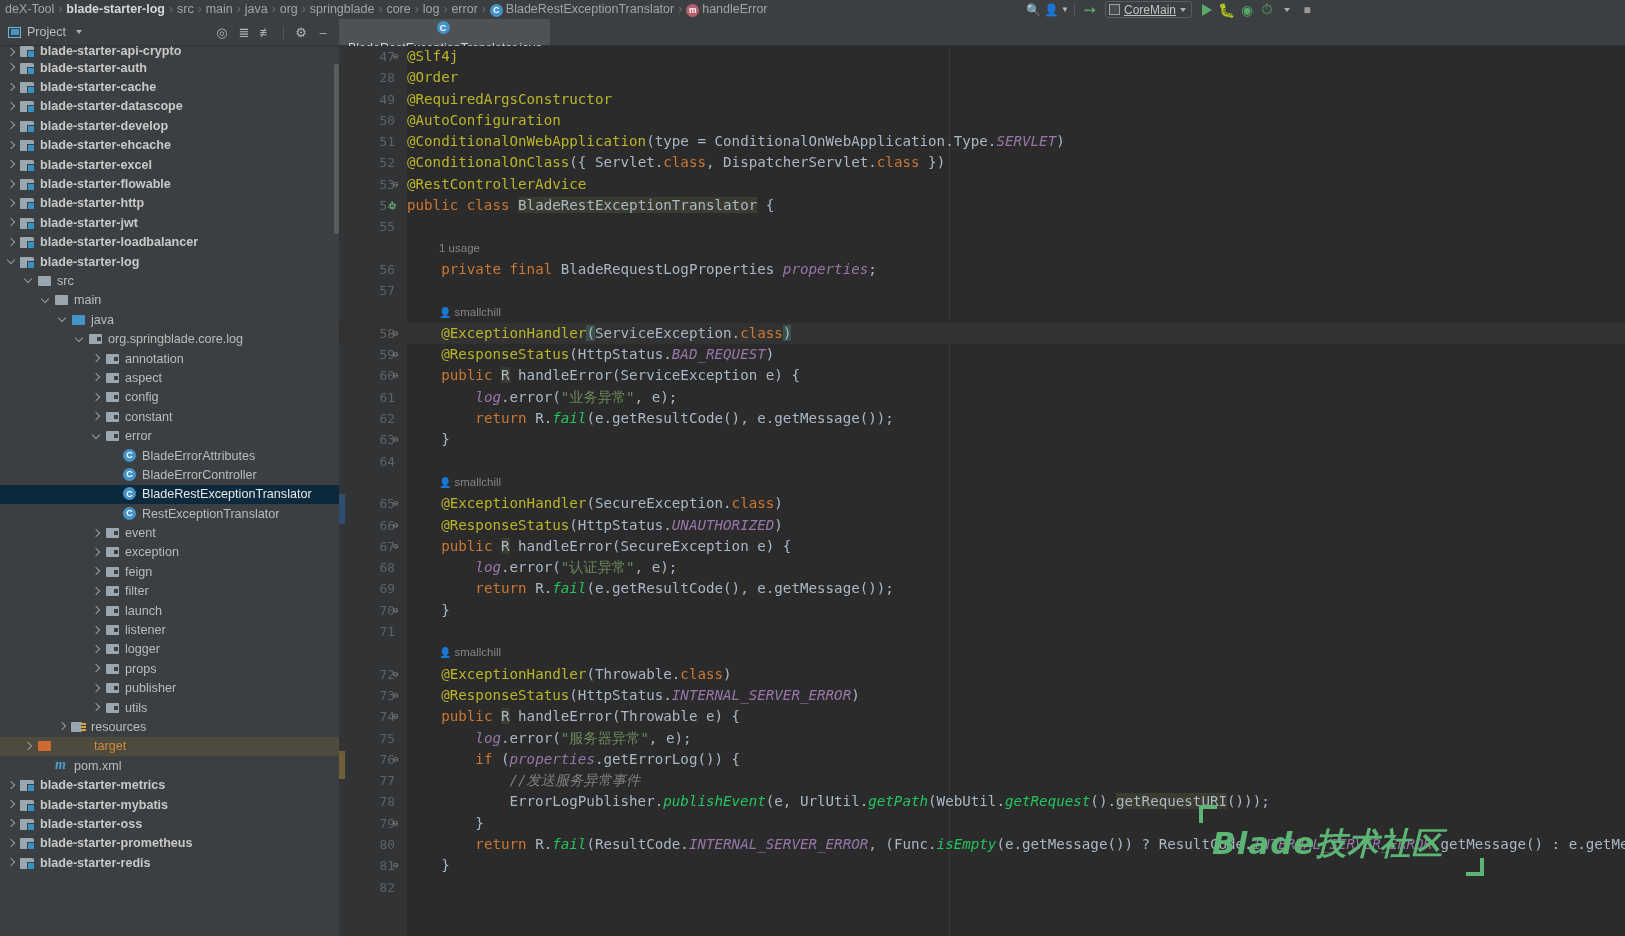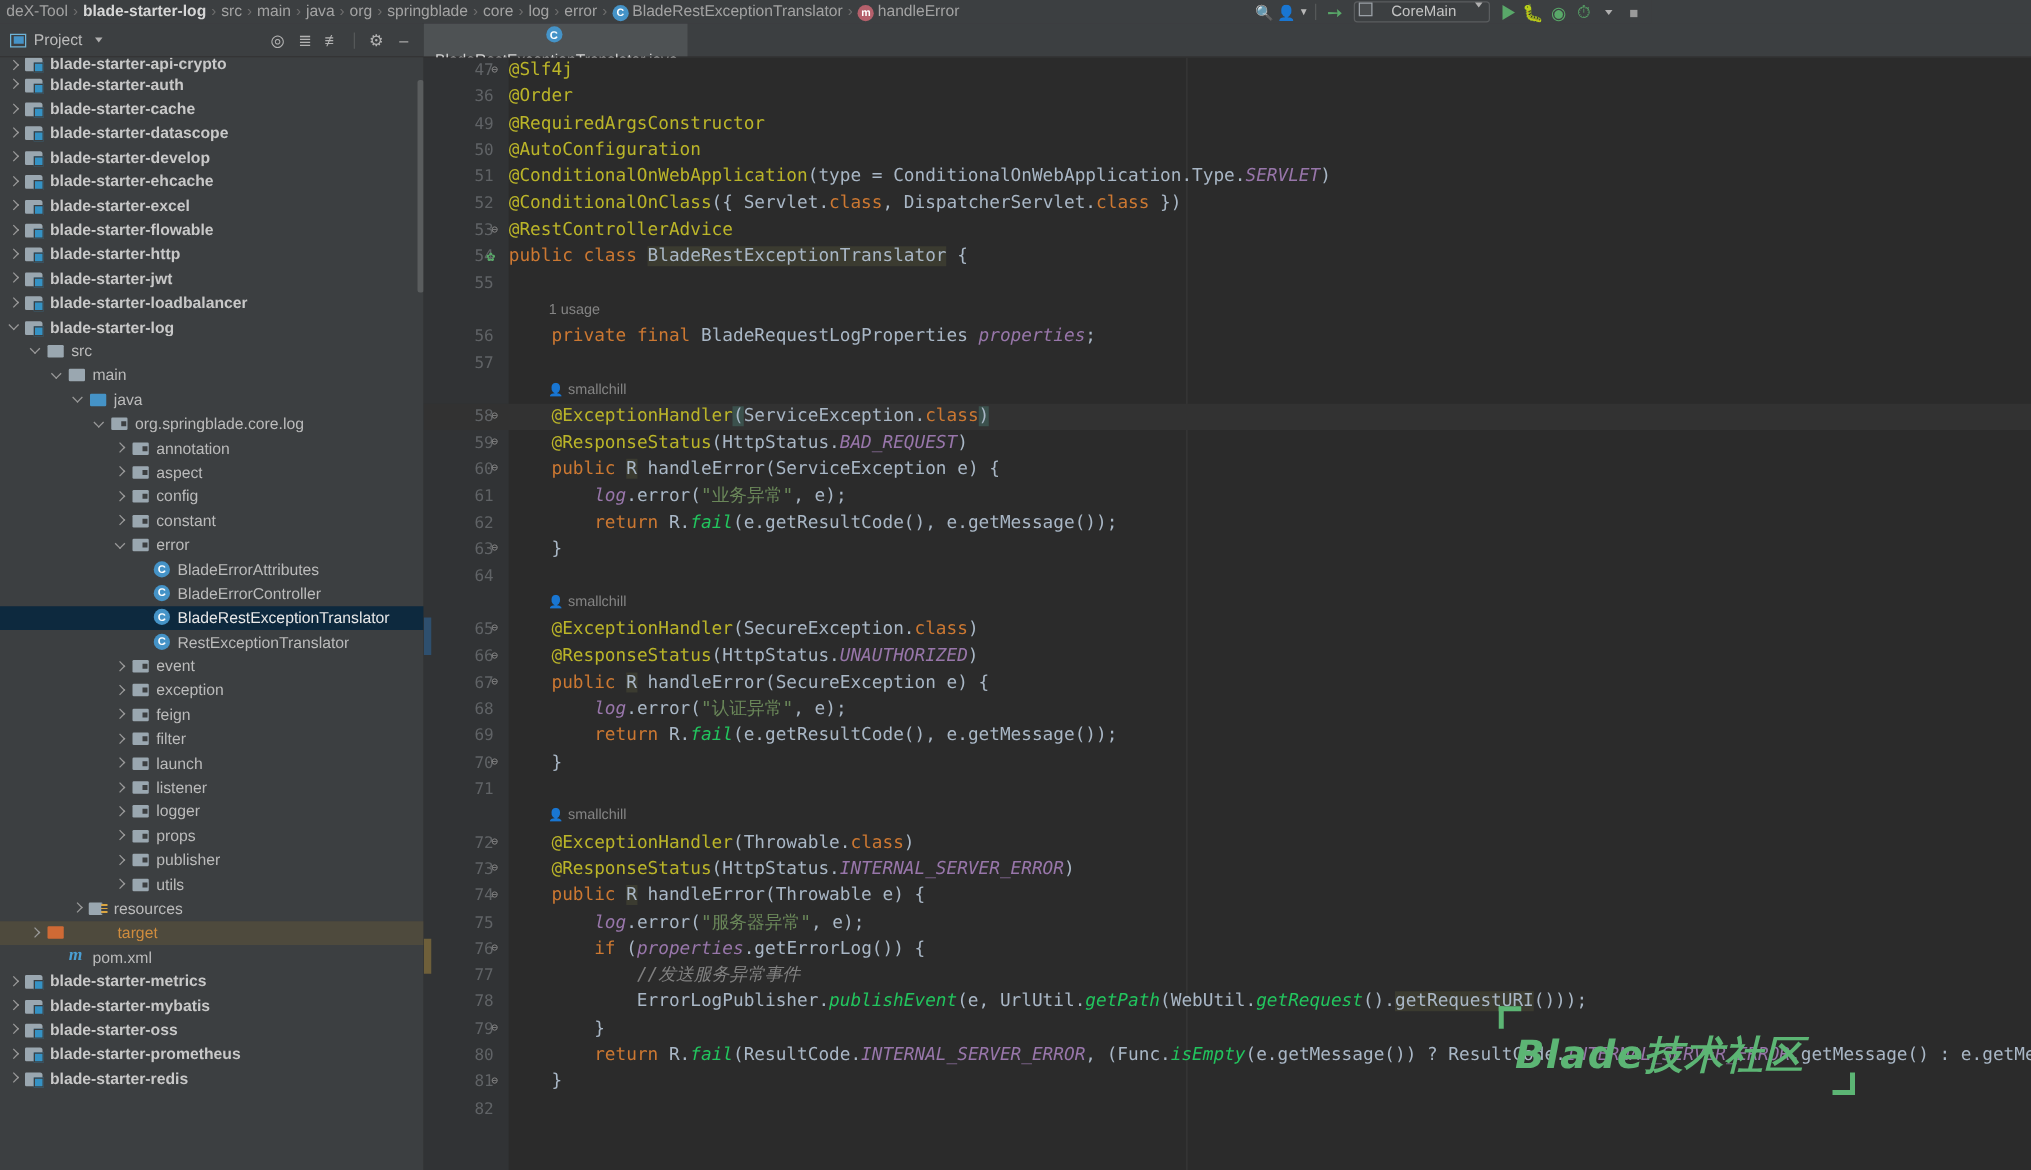--- a/index.html
+++ b/index.html
@@ -35,24 +35,24 @@
   .nav-right {
     position: absolute; right: 0; top: 0; height: 19px;
     display: flex; align-items: center; gap: 0px; padding-right: 4px;
   }
   .tbtn {
     display: inline-flex; align-items: center; justify-content: center;
     height: 19px; min-width: 20px; color: #b8b8b8; font-size: 12px;
     cursor: default;
   }
   .runcfg {
-    display: flex; gap: 15px;
+    display: flex; align-items: center; gap: 4px;
     border: 1px solid #5a5d5f; border-radius: 3px;
     height: 17px; padding: 0 5px 0 3px; margin: 0 5px;
-    color: #c3c3c3; font-size: 12px;
+    color: #c3c3c3; font-size: 12px; text-decoration: underline;
   }
   .runcfg .sq { width: 11px; height: 11px; border: 1.5px solid #9aa0a6; background:#4a4d4f; }
   .caret { width:0;height:0;border-left:3.5px solid transparent;border-right:3.5px solid transparent;border-top:4px solid #b0b0b0; }
   .vsep { width:1px; height:13px; background:#555859; margin:0 5px; }
   .play { width:0;height:0;border-top:6px solid transparent;border-bottom:6px solid transparent;border-left:10px solid #59a869; }
 
   
   .panel-head {
     position: absolute; top: 19px; left: 0; width: 339px; height: 27px;
     background: #3c3f41; display: flex; align-items: center;
@@ -534,21 +534,21 @@
 
   <div class="editor">
     <div class="gutter-bg"></div>
     <div class="left-marks">
       <div class="mark" style="top:448px;height:30px;"></div>
       <div class="mark" style="top:705px;height:28px;background:#6e5f3a;"></div>
     </div>
     <div class="vguide" style="left:610px;"></div>
     <div class="code" id="code">
         <div class="ln"><span class="num">47</span><span class="fold">⊖</span><span class="txt"><span class="ann">@Slf4j</span></span></div>
-        <div class="ln"><span class="num">36</span><span class="txt"><span class="ann">@Order</span></span></div>
+        <div class="ln"><span class="num">28</span><span class="txt"><span class="ann">@Order</span></span></div>
         <div class="ln"><span class="num">49</span><span class="txt"><span class="ann">@RequiredArgsConstructor</span></span></div>
         <div class="ln"><span class="num">50</span><span class="txt"><span class="ann">@AutoConfiguration</span></span></div>
         <div class="ln"><span class="num">51</span><span class="txt"><span class="ann">@ConditionalOnWebApplication</span>(type = ConditionalOnWebApplication.Type.<span class="fld">SERVLET</span>)</span></div>
         <div class="ln"><span class="num">52</span><span class="txt"><span class="ann">@ConditionalOnClass</span>({ Servlet.<span class="kw">class</span>, DispatcherServlet.<span class="kw">class</span> })</span></div>
         <div class="ln"><span class="num">53</span><span class="fold">⊖</span><span class="txt"><span class="ann">@RestControllerAdvice</span></span></div>
         <div class="ln"><span class="num">54</span><span class="fold" style="color: rgb(89, 168, 105); left: 50px; font-size: 12px;">✿</span><span class="txt"><span class="kw">public class</span> <span class="hlid">BladeRestExceptionTranslator</span> {</span></div>
         <div class="ln"><span class="num">55</span><span class="txt"></span></div>
         <div class="inlay">
           <span class="hint usage">1 usage</span>
         </div>

